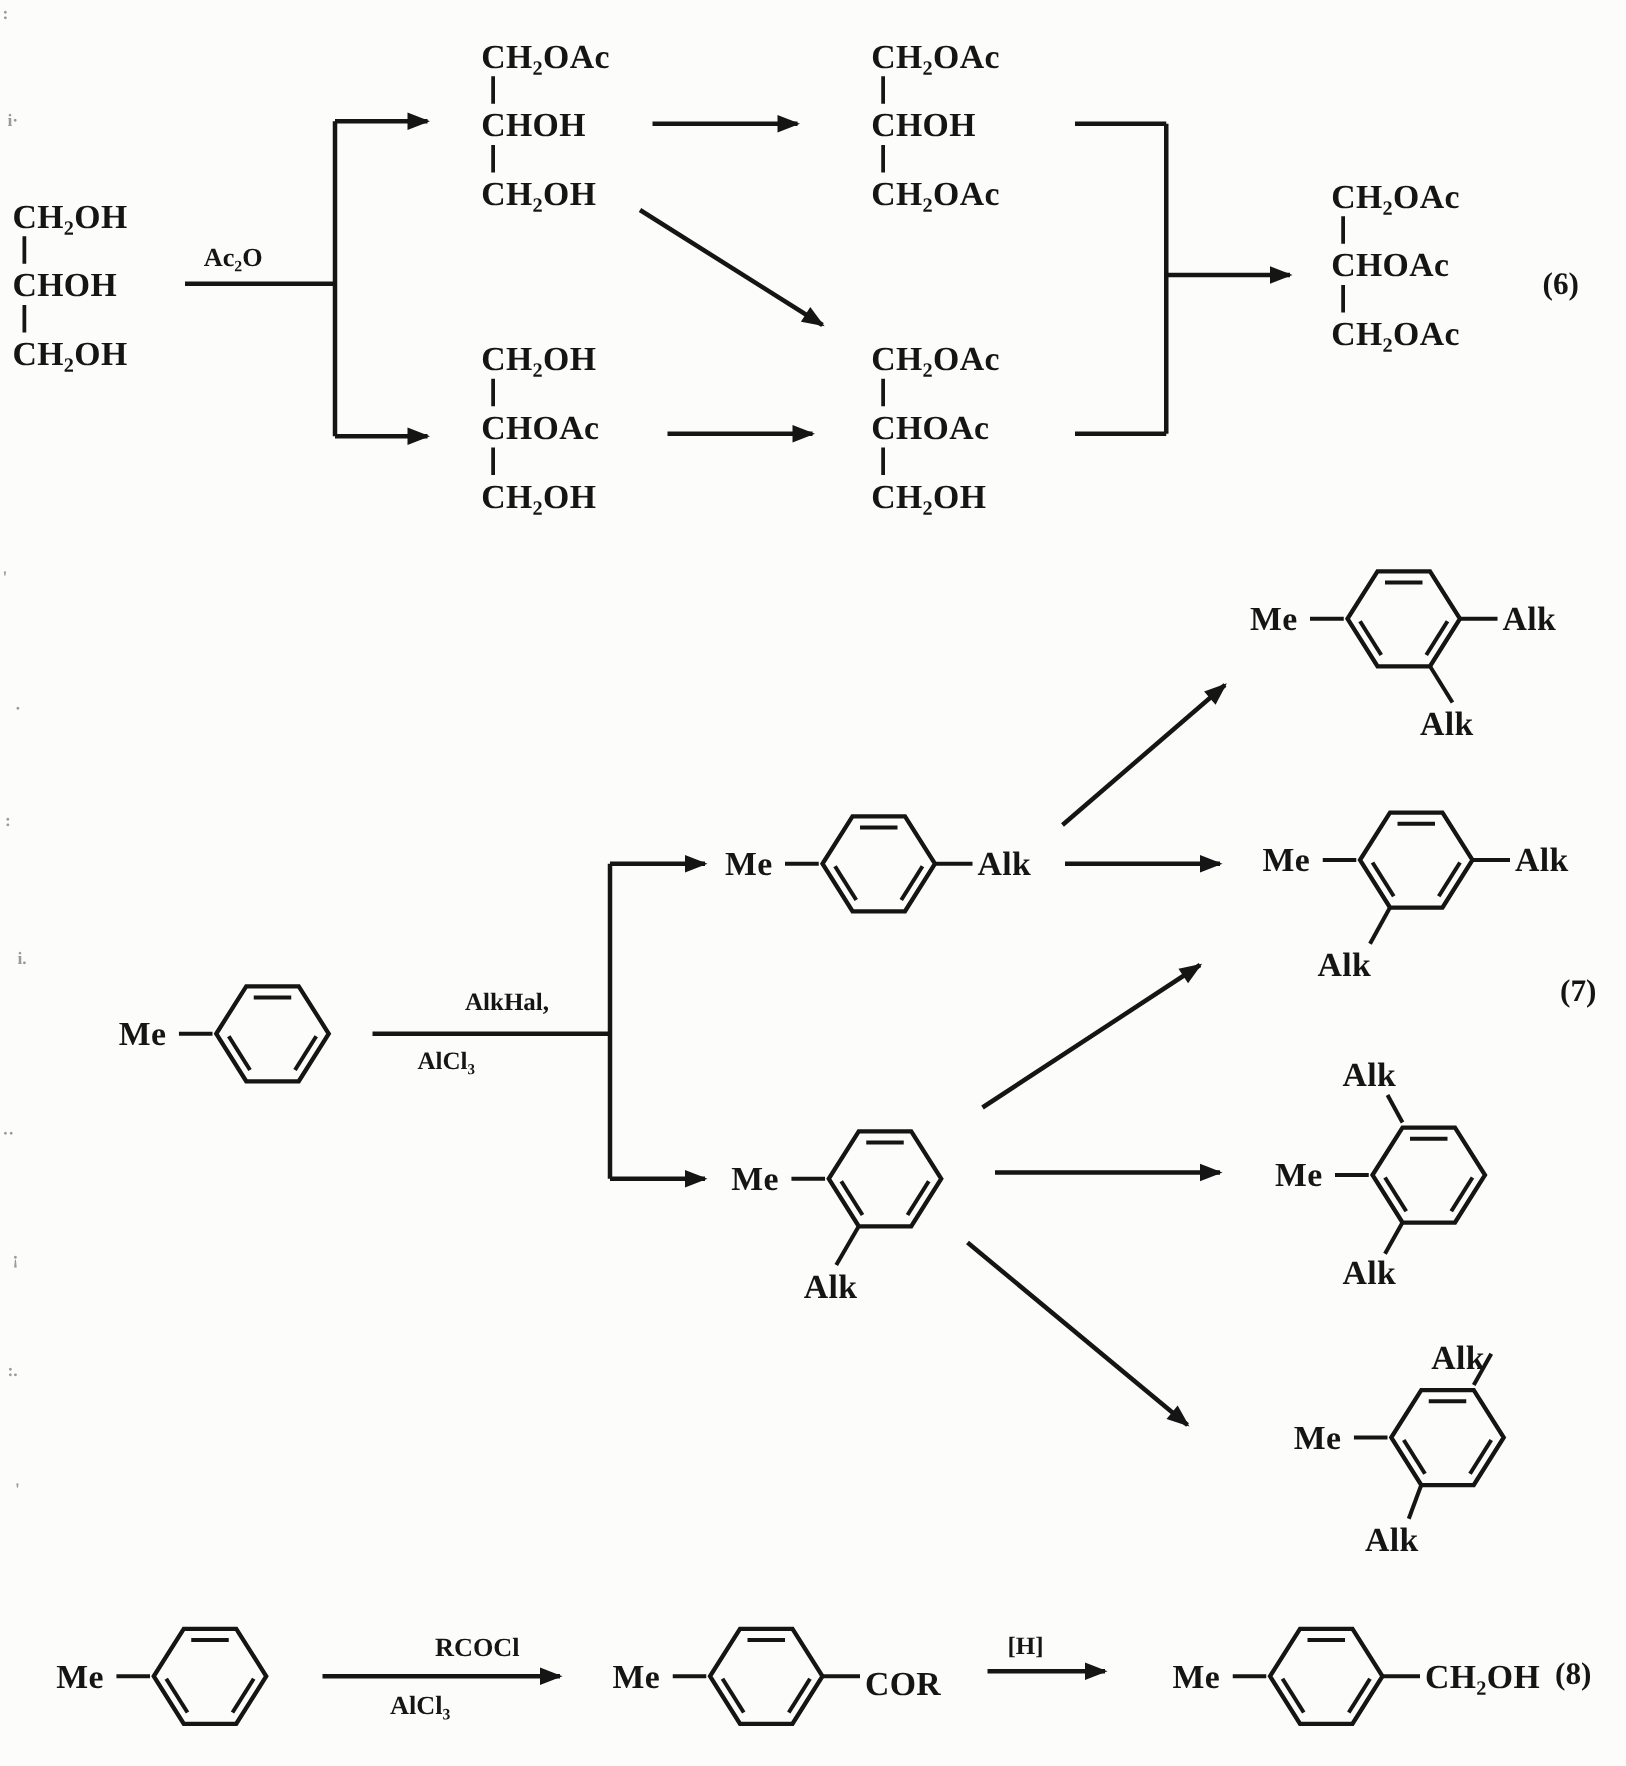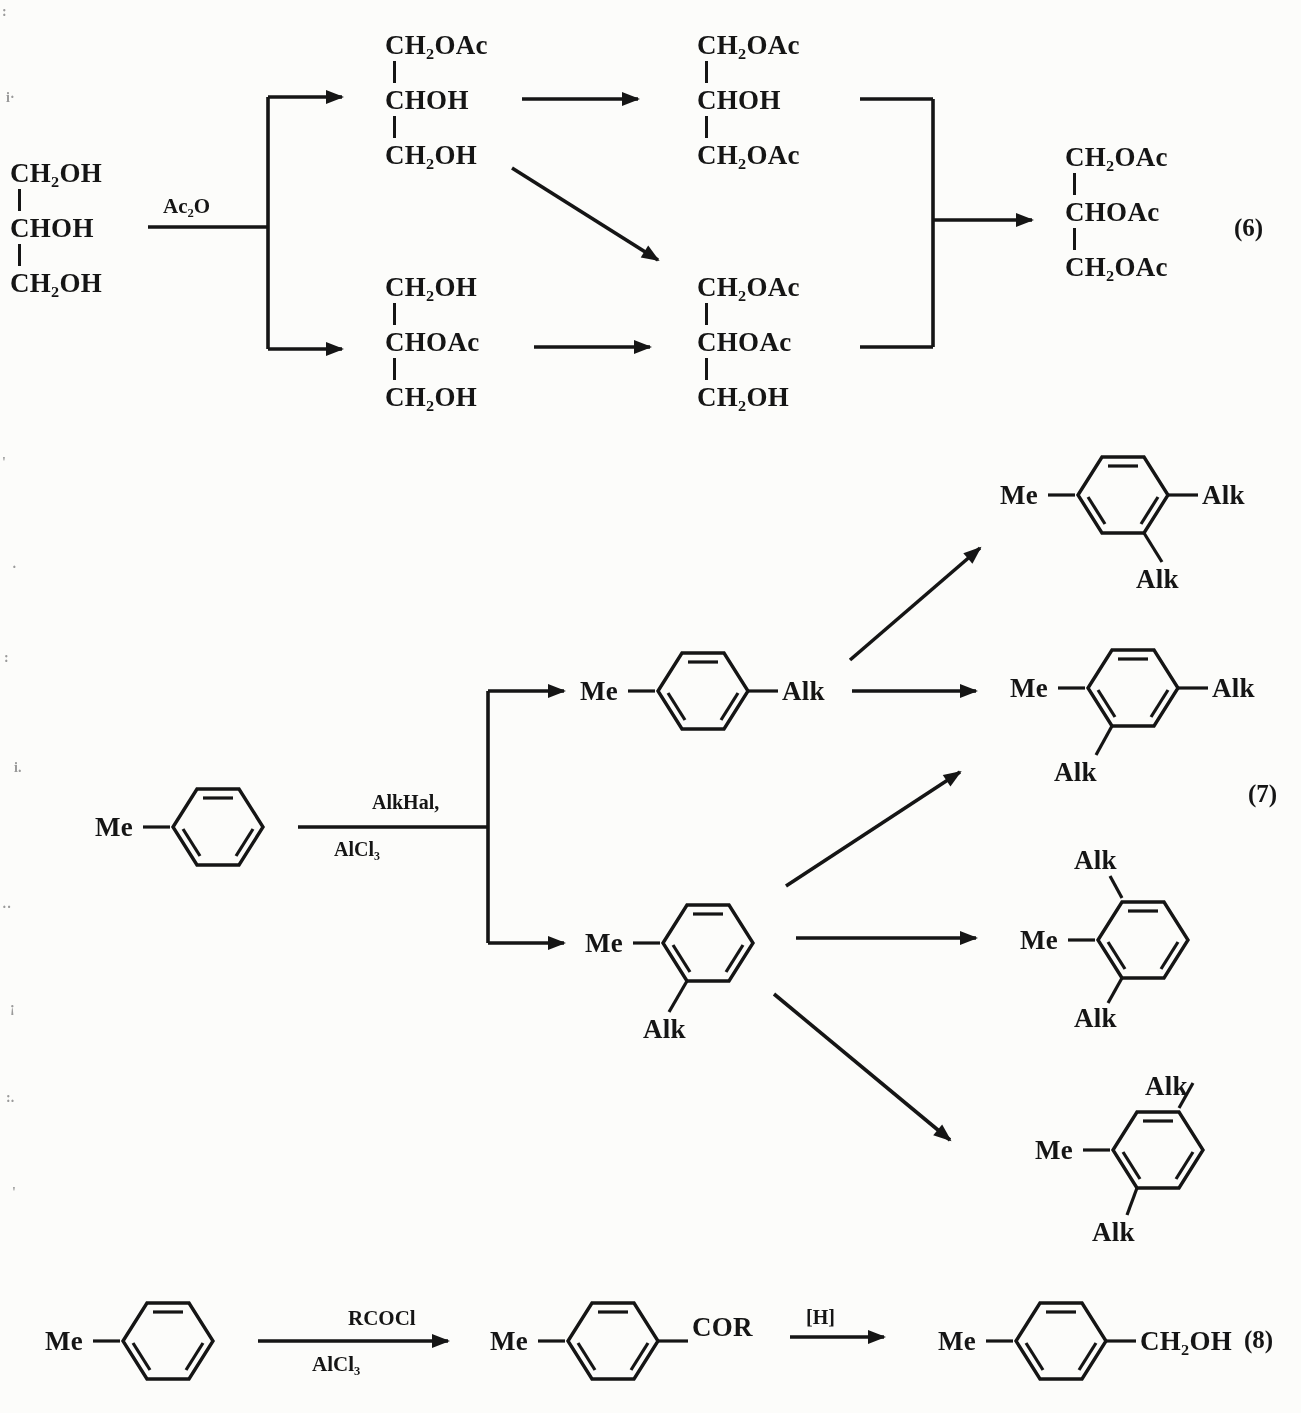--- a/index.html
+++ b/index.html
@@ -207,21 +207,21 @@
   <span class="abs reagent-lg" style="left:300px; top:1306px;margin-left:48px;">RCOCl</span>
   <span class="abs reagent-lg" style="left:312px; top:1352px;">AlCl₃</span>
 
   <div class="abs" style="left:490px; top:1296px;">
     <span class="abs formula" style="left:0; top:30px;">Me</span>
     <svg class="abs" style="left:48px; top:0;" width="152" height="92">
       <line class="bond" x1="0" y1="45" x2="27" y2="45"></line>
       <use href="#benzene" x="27" y="3"></use>
       <line class="bond" x1="120" y1="45" x2="150" y2="45"></line>
     </svg>
-    <span class="abs formula" style="left:202px; top:16px;">COR</span>
+    <span class="abs formula" style="left:202px; top:36px;">COR</span>
   </div>
 
   <span class="abs reagent" style="left:806px; top:1306px;">[H]</span>
 
   <div class="abs" style="left:938px; top:1296px;">
     <span class="abs formula" style="left:0; top:30px;">Me</span>
     <svg class="abs" style="left:48px; top:0;" width="152" height="92">
       <line class="bond" x1="0" y1="45" x2="27" y2="45"></line>
       <use href="#benzene" x="27" y="3"></use>
       <line class="bond" x1="120" y1="45" x2="150" y2="45"></line>

